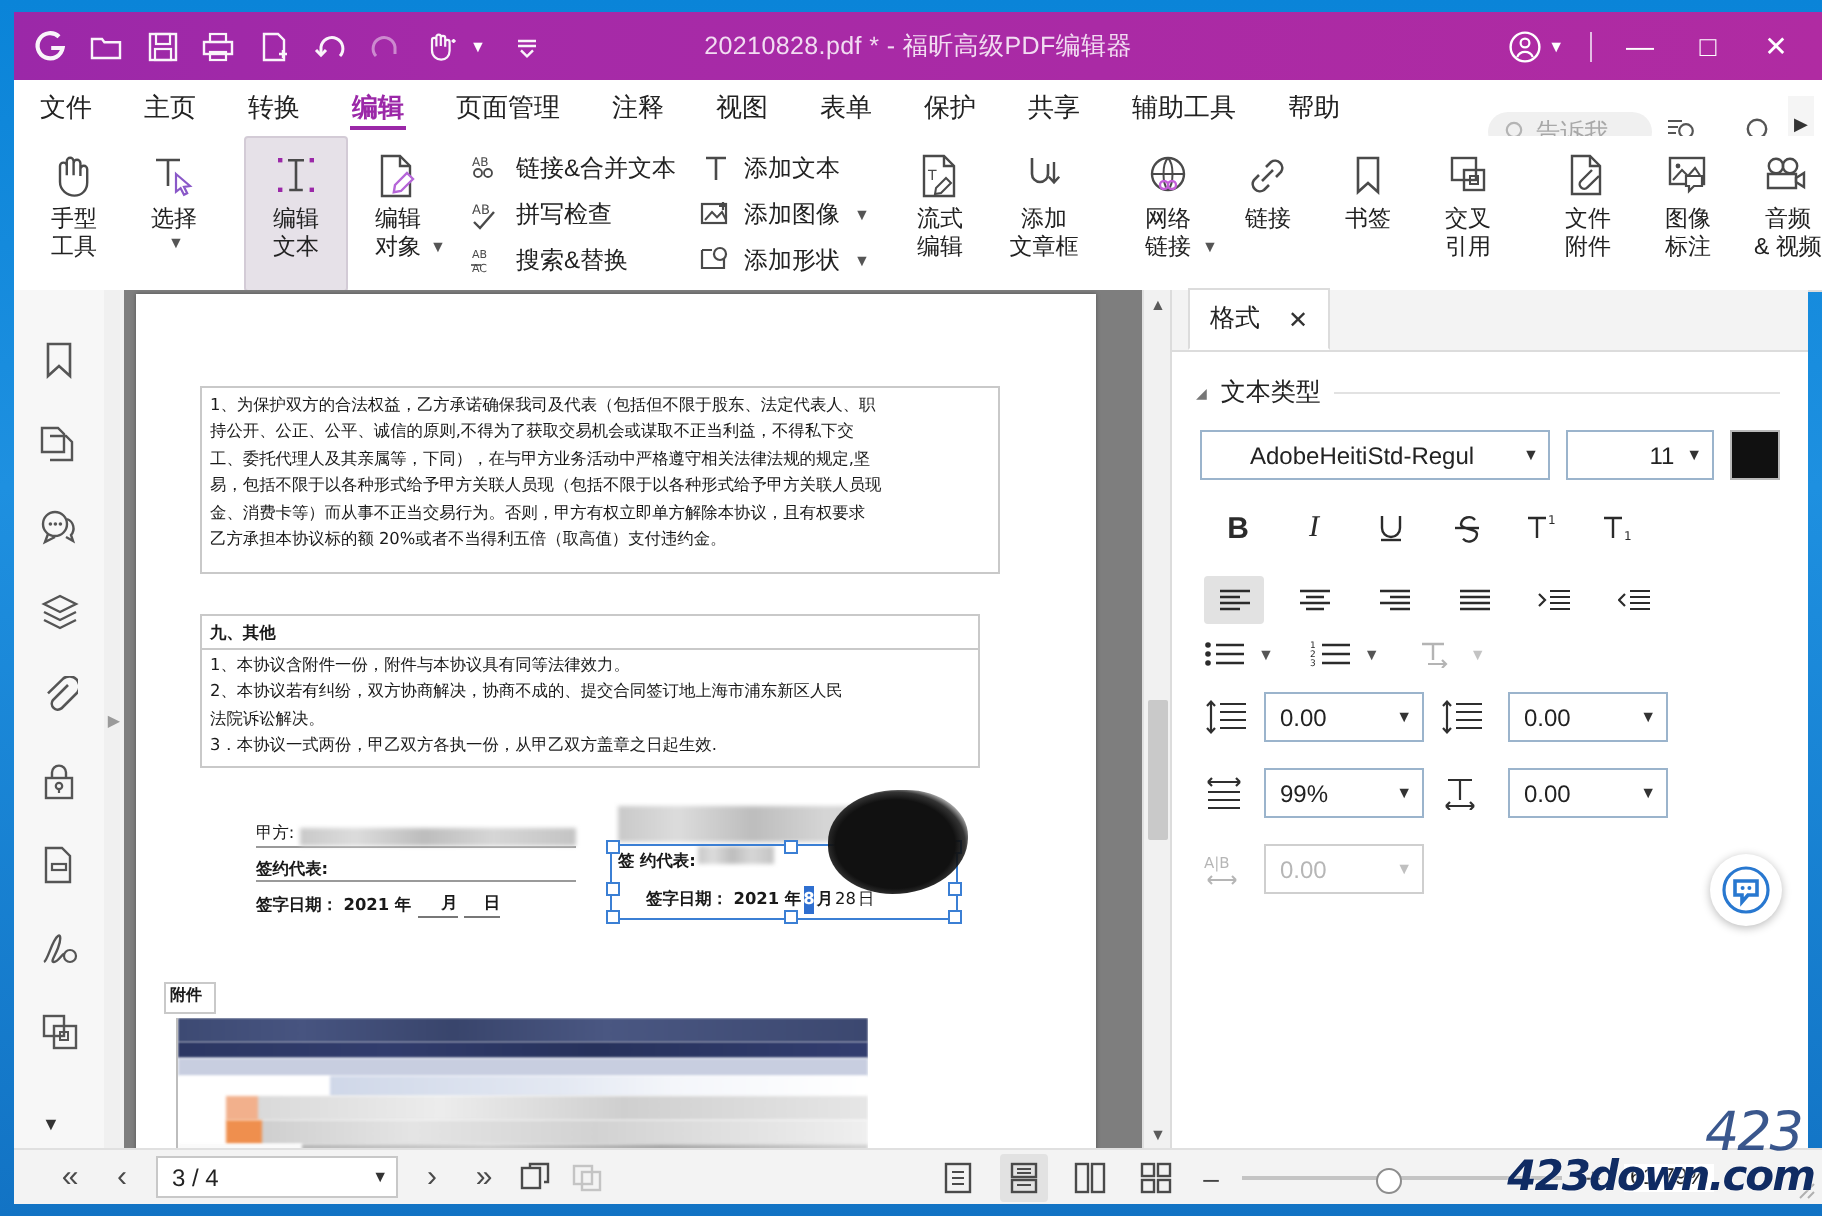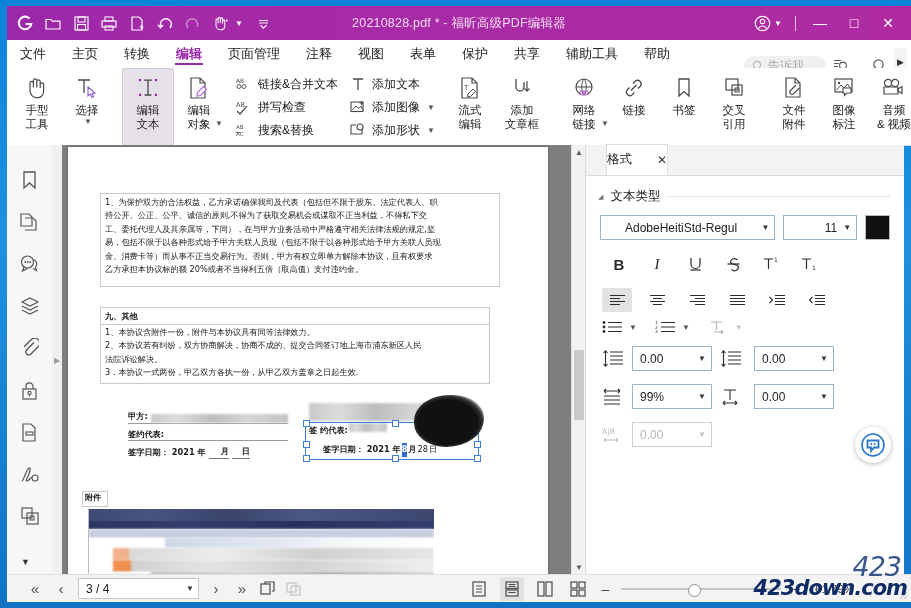--- a/index.html
+++ b/index.html
@@ -93,22 +93,22 @@
   .vsb .arw.bot{position:absolute;bottom:0;left:0;right:0;}
   .vsb .thumb{position:absolute;left:2px;right:2px;top:205px;height:70px;background:#c9c9c9;
      border-radius:1px;cursor:pointer;}
 
   
   .fpanel{position:absolute;right:7px;top:145px;width:318px;bottom:33px;background:#fff;
      border-left:1px solid #dcdcdc;}
   .ftabs{height:30px;border-bottom:1px solid #dcdcdc;display:flex;align-items:flex-end;
      background:#f3f3f3;}
   .ftab{height:29px;background:#fff;border:1px solid #dcdcdc;border-bottom:1px solid #fff;
-     display:flex;align-items:center;gap:25px;padding:0 0;font-size:12.5px;color:#222;
-     margin-left:20px;cursor:pointer;}
+     display:flex;align-items:center;gap:14px;padding:0 10px;font-size:12.5px;color:#222;
+     margin-left:8px;cursor:pointer;}
   .ftab .x{color:#333;font-size:12px;cursor:pointer;}
   .sect{display:flex;align-items:center;gap:7px;padding:12px 14px 4px 12px;}
   .sect .tri{font-size:7px;color:#777;cursor:pointer;}
   .sect .st{font-size:12.5px;color:#222;white-space:nowrap;}
   .sect .ln{flex:1;height:1px;background:#e2e2e2;}
   .row{display:flex;align-items:center;padding:0 14px;}
   .combo{border:1px solid #9bb4cc;height:23px;display:flex;align-items:center;
      justify-content:space-between;padding:0 5px 0 7px;font-size:12px;color:#222;
      background:#fff;cursor:pointer;}
   .combo .cv{white-space:nowrap;overflow:hidden;}
@@ -595,21 +595,21 @@
         <div class="ptext" style="padding-top:1px;">
           <div>1、本协议含附件一份，附件与本协议具有同等法律效力。</div>
           <div>2、本协议若有纠纷，双方协商解决，协商不成的、提交合同签订地上海市浦东新区人民</div>
           <div>法院诉讼解决。</div>
           <div>3．本协议一式两份，甲乙双方各执一份，从甲乙双方盖章之日起生效.</div>
         </div>
       </div>
 
       <div style="position:absolute;left:60px;top:262px;width:160px;">
         <div style="display:flex;align-items:flex-end;border-bottom:1px solid #9a9a9a;height:14px;">
-          <span class="ptext" style="font-weight:bold;padding:0;">甲方:</span>
+          <span class="ptext" style="font-weight:normal;padding:0;">甲方:</span>
           <span class="blk" style="flex:1;height:9px;margin-left:3px;"></span>
         </div>
         <div style="border-bottom:1px solid #9a9a9a;height:14px;padding-top:2px;">
           <span class="ptext" style="font-weight:bold;padding:0;">签约代表:</span>
         </div>
         <div style="display:flex;align-items:flex-end;height:15px;padding-top:3px;gap:3px;">
           <span class="ptext" style="font-weight:bold;padding:0;">签字日期： 2021 年</span>
           <span class="ptext" style="font-weight:bold;padding:0;border-bottom:1px solid #777;padding-left:12px;">月</span>
           <span class="ptext" style="font-weight:bold;padding:0;border-bottom:1px solid #777;padding-left:10px;">日</span>
         </div>

